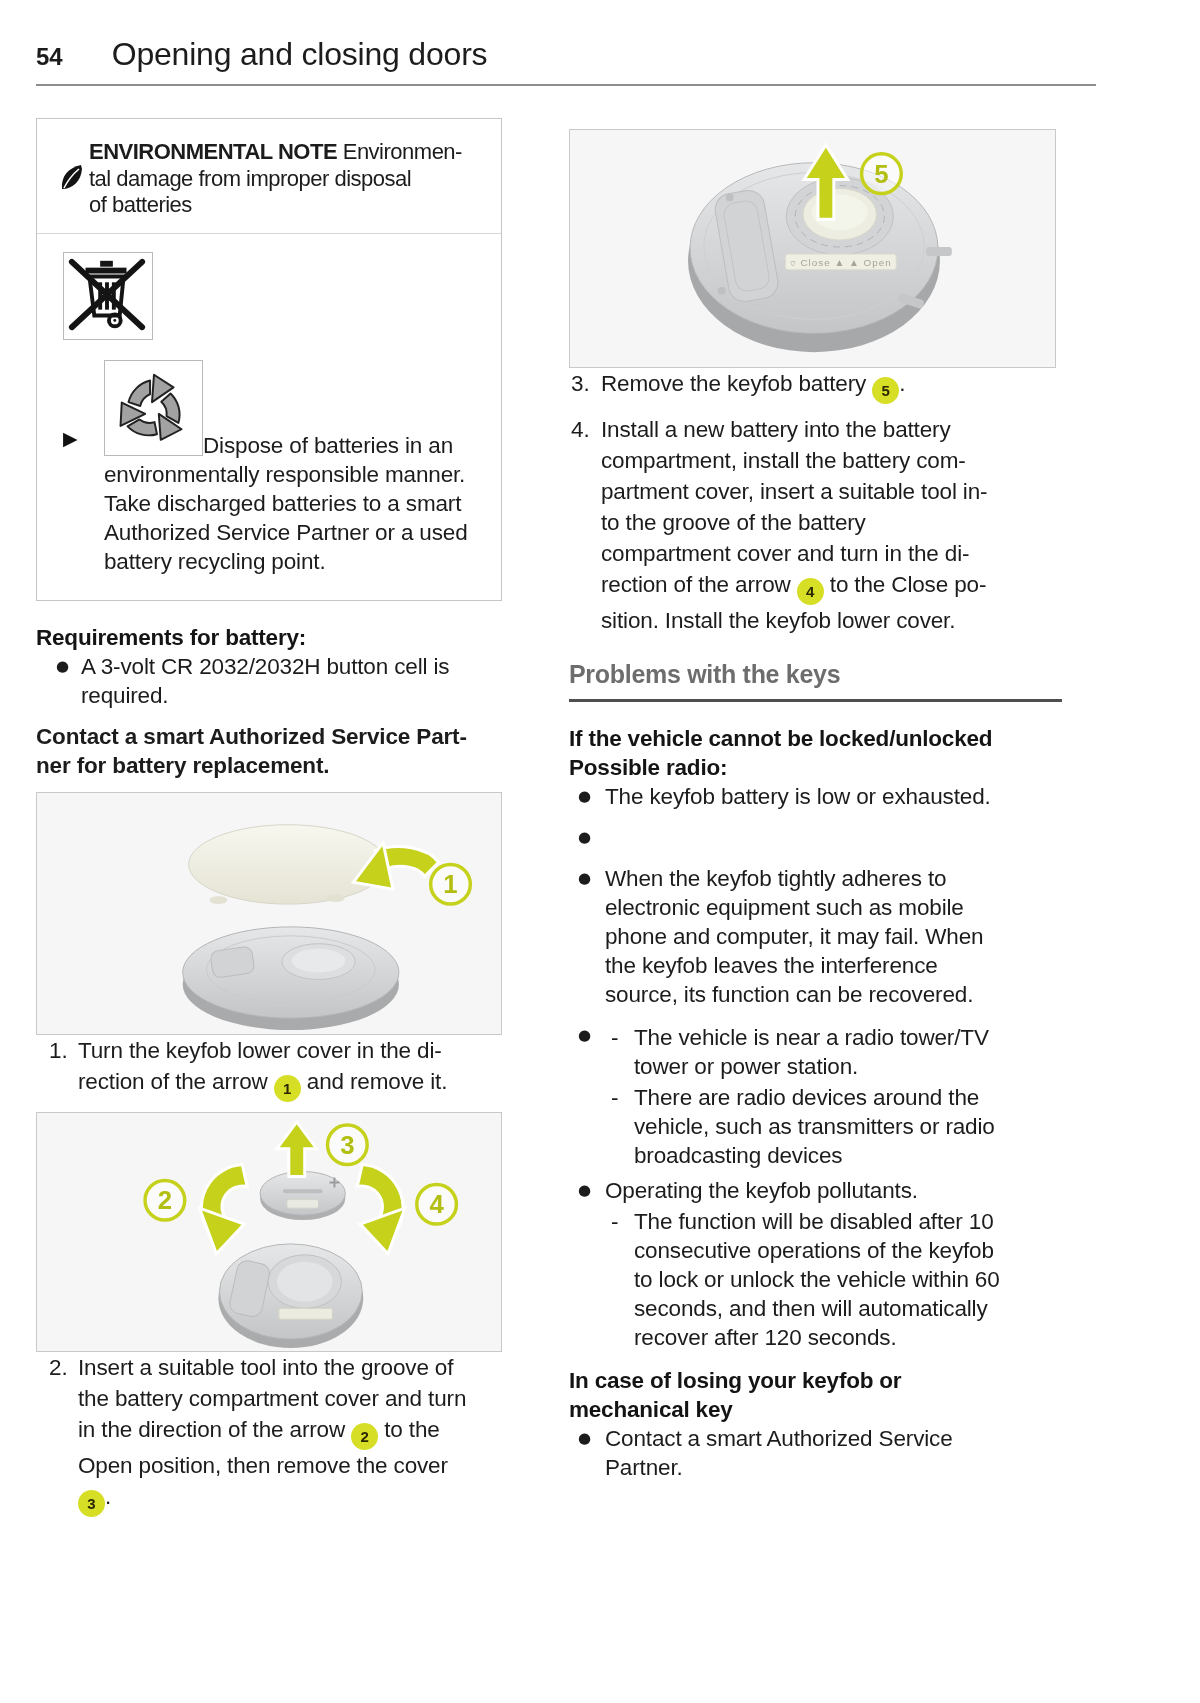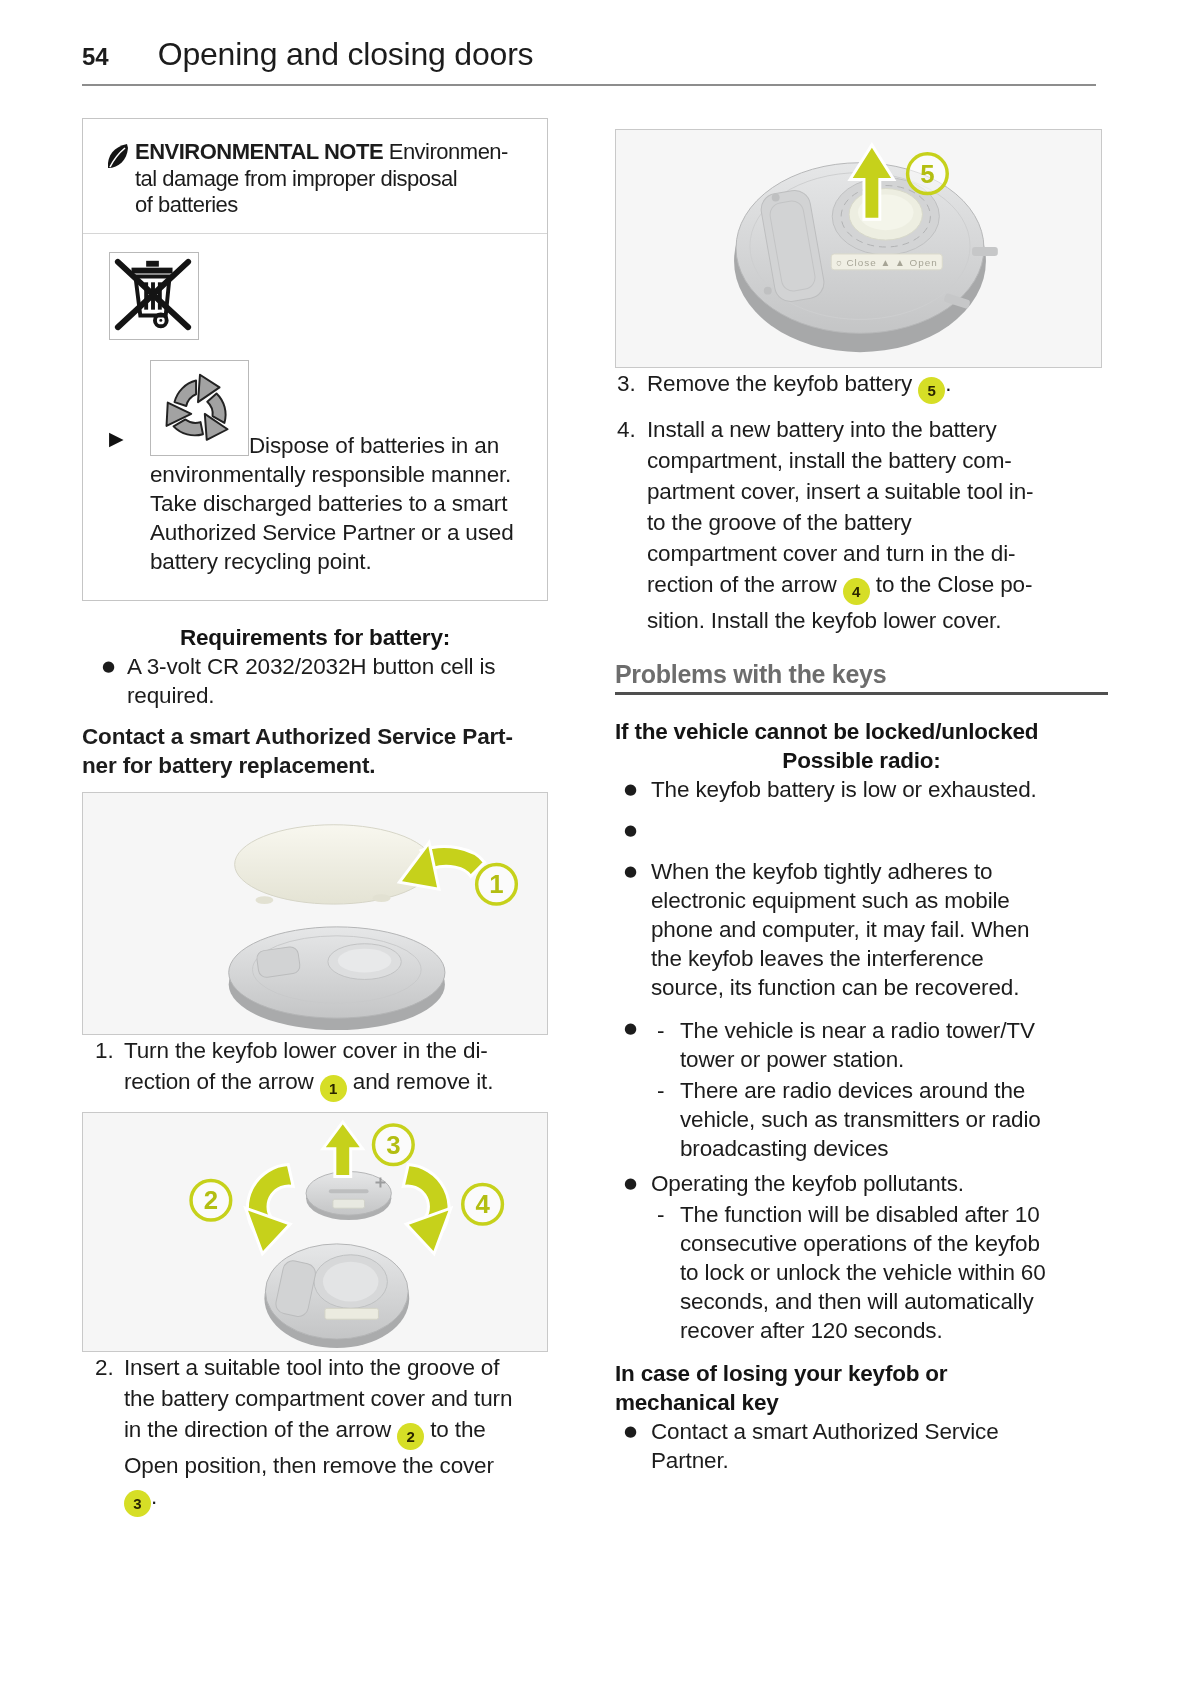--- a/index.html
+++ b/index.html
@@ -1,37 +1,37 @@
 <!DOCTYPE html>
 <html><head>
 <meta charset="utf-8">
 <style>
   html,body{margin:0;padding:0;background:#ffffff;}
   .page{position:relative;width:1200px;height:1703px;background:#fff;overflow:hidden;
         font-family:"Liberation Sans","DejaVu Sans",sans-serif;color:#1c1c1c;}
-  .content{padding:36px 104px 0 82px;}
+  .content{padding:36px 104px 0 36px;}
 
   
   .hdr{display:flex;align-items:baseline;}
   .hdr .pnum{font-size:24px;font-weight:700;}
   .hdr .ptitle{font-size:32px;font-weight:500;margin-left:49px;letter-spacing:-0.2px;}
   .hrule{height:2px;background:#8d8d8d;margin-top:11px;}
 
   
   .cols{display:flex;margin-top:32px;}
   .col-left{width:466px;flex:none;}
   .col-right{width:493px;flex:none;margin-left:67px;padding-top:11px;}
 
   
   .t{font-size:22.5px;line-height:29px;letter-spacing:-0.15px;white-space:pre;}
   h3.bh{font-size:22.5px;line-height:29px;font-weight:700;margin:0;color:#141414;letter-spacing:-0.2px;white-space:pre;}
 
   
   .envbox{border:1.5px solid #c5c5c5;margin-bottom:22px;background:#fff;}
-  .env-head{display:flex;padding:20px 14px 14px 22px;}
+  .env-head{display:flex;padding:20px 14px 14px 22px;align-items:center;}
   .leaf{width:30px;flex:none;padding-top:3px;}
   .env-title{margin:0;font-size:22px;line-height:26.5px;letter-spacing:-0.5px;white-space:pre;}
   .env-title strong{font-weight:700;}
   .env-div{height:1px;background:#d6d6d6;}
   .env-body{padding:18px 14px 24px 26px;}
   .iconbox{display:inline-block;border:1px solid #b9b9b9;background:#fff;vertical-align:baseline;}
   .iconbox.bin{width:88px;height:86px;}
   .iconbox.rec{width:97px;height:94px;}
   .env-p1{margin:0 0 16px;font-size:22.5px;line-height:29px;letter-spacing:-0.15px;}
   .env-p2{position:relative;padding-left:41px;margin:0;font-size:22.5px;line-height:29px;letter-spacing:-0.15px;}
@@ -58,24 +58,24 @@
           vertical-align:-5px;letter-spacing:0;white-space:normal;}
 
   
   figure.imgbox{margin:0;border:1px solid #c9c9c9;background:#f6f6f6;box-sizing:border-box;}
   figure.imgbox svg{display:block;width:100%;height:100%;}
   .f1{width:466px;height:243px;margin-bottom:22px;}
   .f2{width:466px;height:240px;margin-bottom:24px;}
   .f3{width:487px;height:239px;margin-bottom:30px;}
 
   
-  .gray-h{font-size:25px;font-weight:700;color:#6d6d6d;margin:24px 0 3px;letter-spacing:-0.3px;}
+  .gray-h{font-size:25px;font-weight:700;color:#6d6d6d;margin:24px 0 10px;letter-spacing:-0.3px;}
   .srule{height:3px;background:#4f4f4f;margin:0 0 22px;}
   .mb14{margin-bottom:14px;}
-  .mb12{margin-bottom:12px;text-align:center;}
+  .mb12{margin-bottom:12px;}
   .lost-h{margin:18px 0 12px;}
   .plain{margin:0 0 12px;font-weight:bold;}
   .mb4{margin-bottom:4px;}
 </style>
 </head>
 <body>
 
 <div class="page">
   <div class="content">
 

